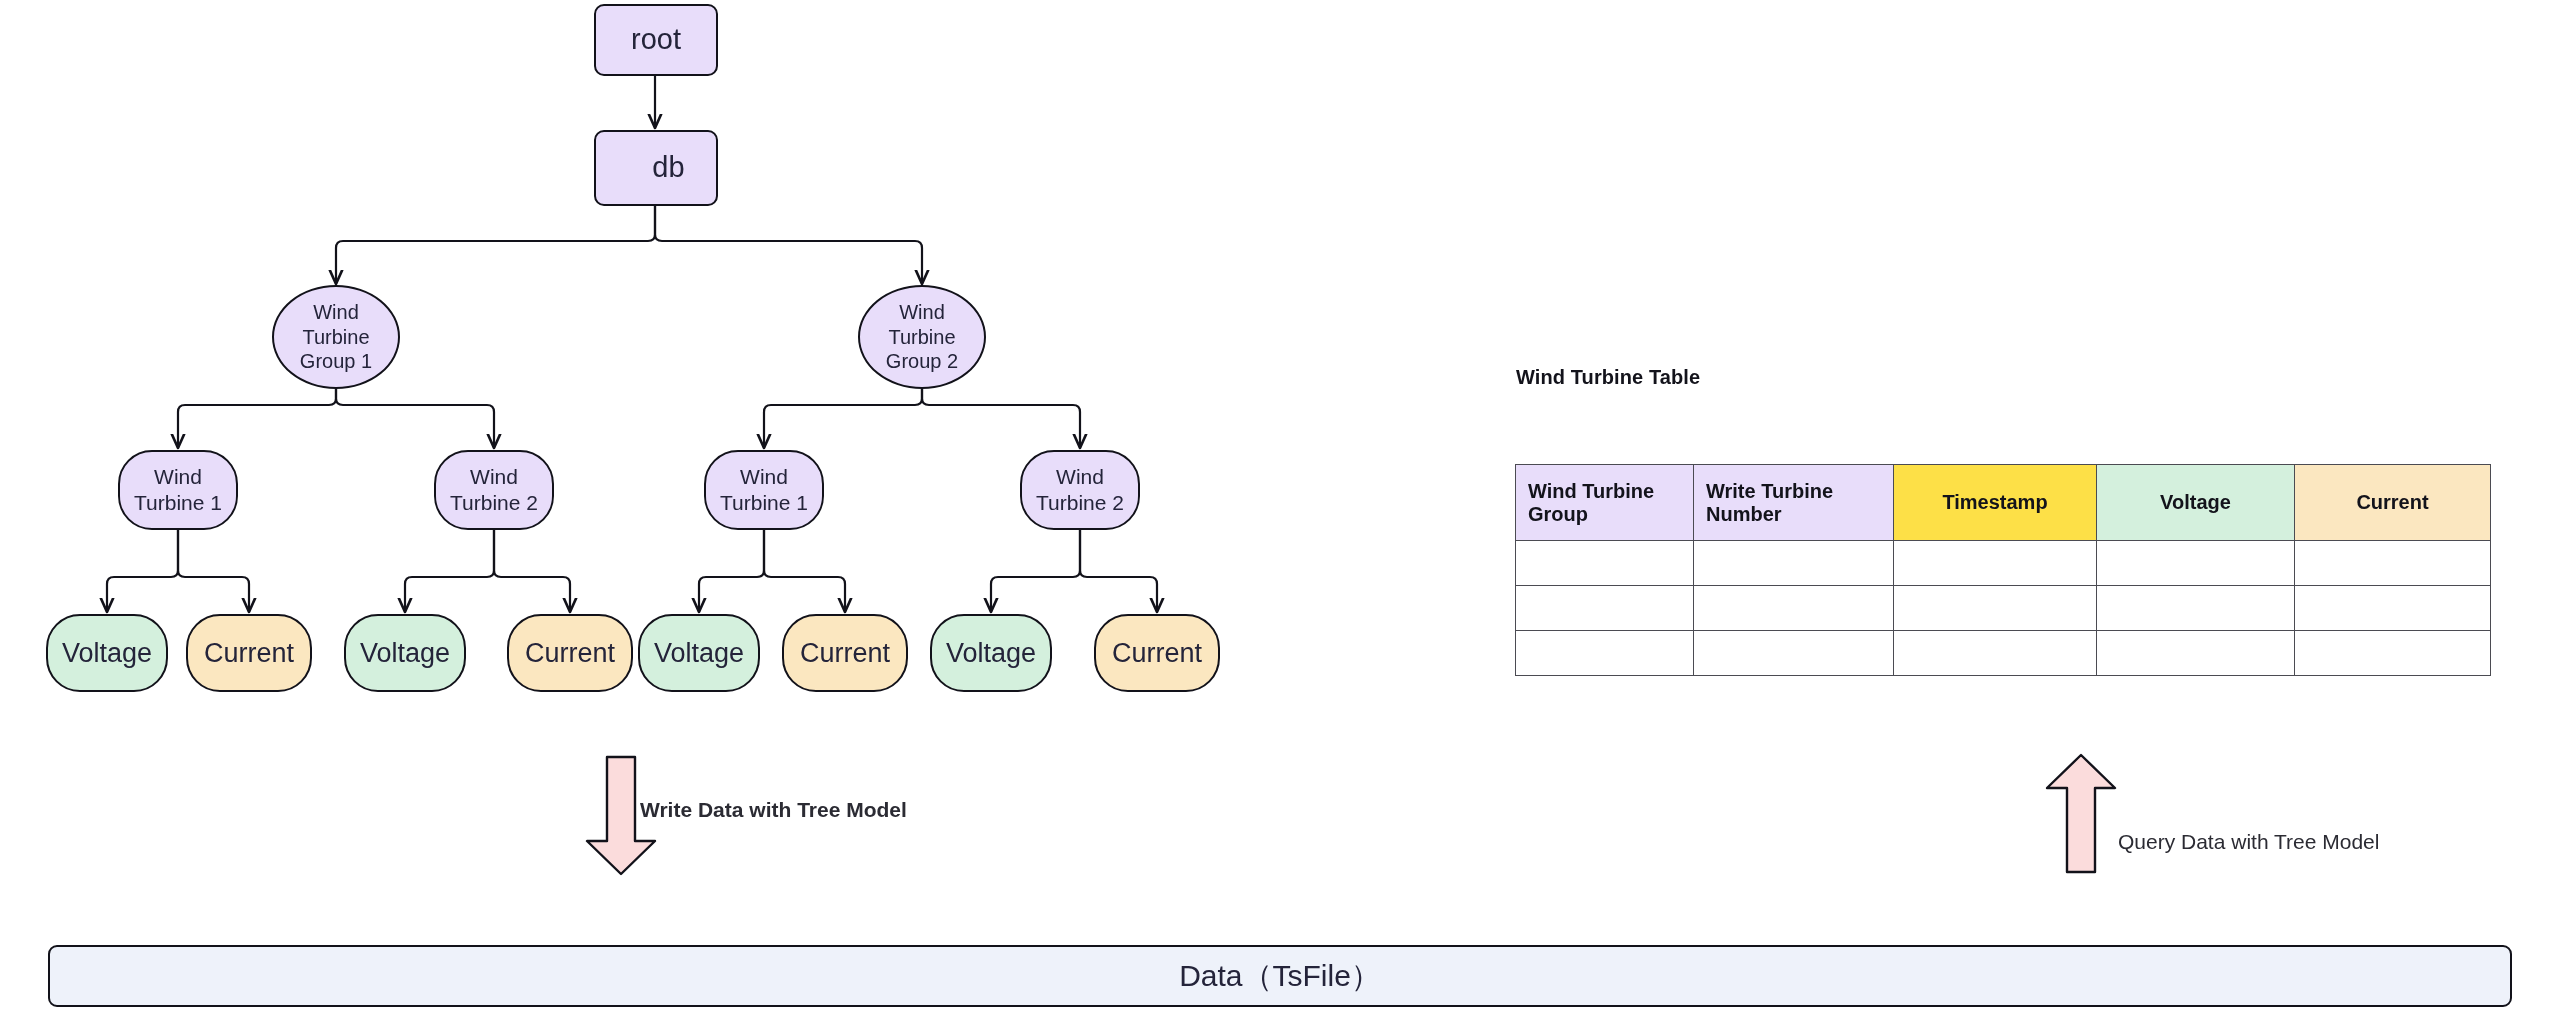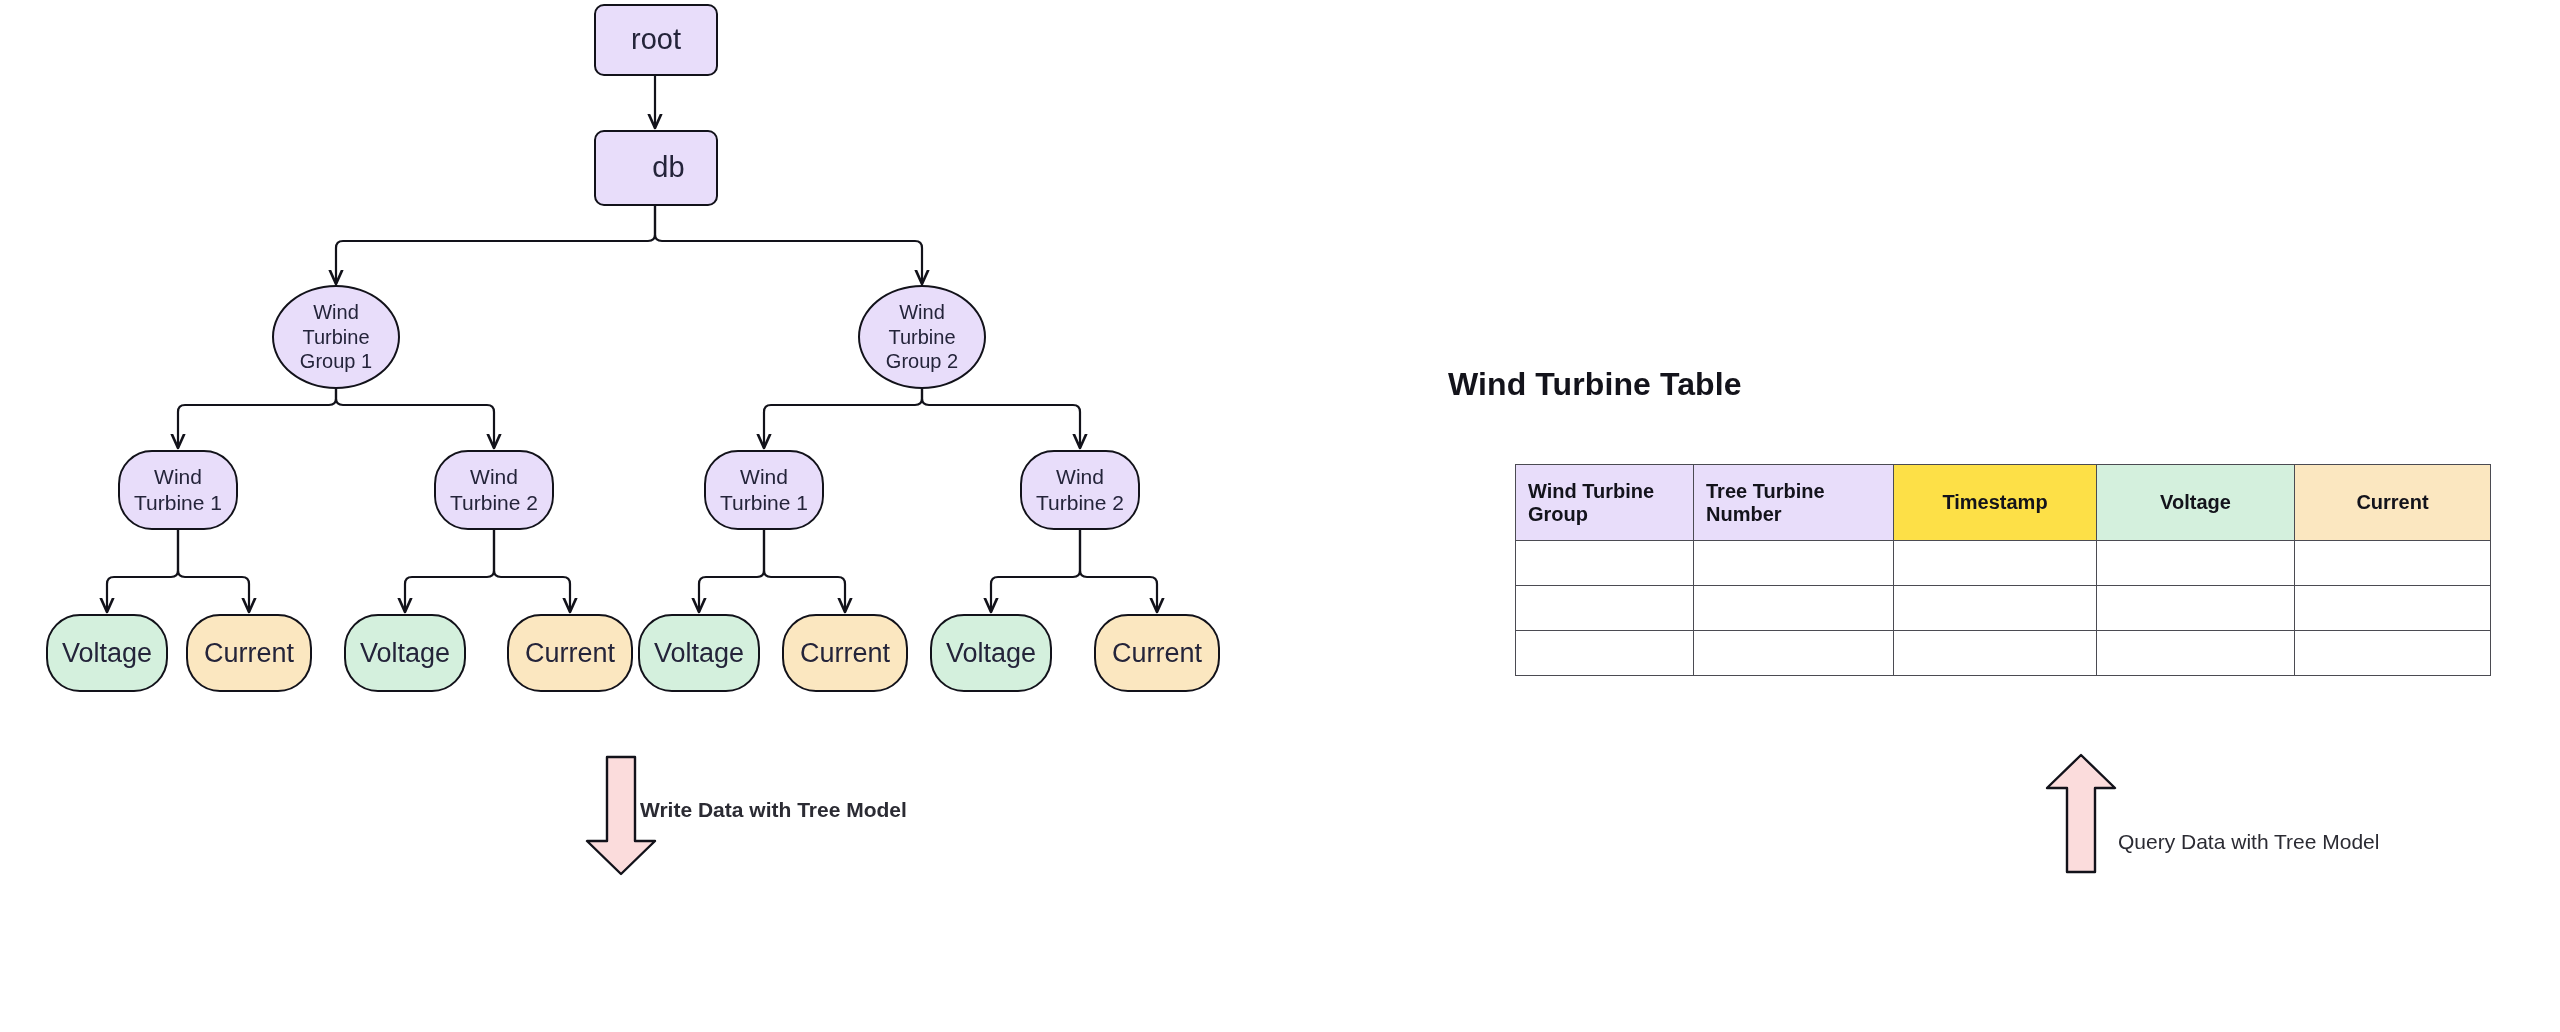--- a/index.html
+++ b/index.html
@@ -54,23 +54,23 @@
 
   .n-root    { font-size: 29px; }
   .n-db      { font-size: 29px; padding-left: 25px; }
   .n-group   { font-size: 20px; }
   .n-turbine { font-size: 21px; }
   .n-leaf    { font-size: 27px; }
 
   
   #table-title {
     position: absolute;
-    left: 1448px;
+    left: 1516px;
     top: 366px;
-    font-size: 32px;
+    font-size: 20px;
     font-weight: bold;
     color: #13131b;
     letter-spacing: .1px;
   }
 
   #wt-table {
     position: absolute;
     left: 1515px;
     top: 464px;
     width: 975px;
@@ -209,21 +209,21 @@
     <colgroup>
       <col style="width:178px">
         <col style="width:200px">
       <col style="width:203px">
         <col style="width:198px">
         <col style="width:196px">
     </colgroup>
     <thead>
       <tr>
         <th class="left hdr-purple">Wind Turbine Group</th>
-        <th class="left hdr-purple">Tree Turbine Number</th>
+        <th class="left hdr-purple">Write Turbine Number</th>
         <th class="center hdr-blue">Timestamp</th>
         <th class="center hdr-green">Voltage</th>
         <th class="center hdr-amber">Current</th>
       </tr>
     </thead>
     <tbody>
       <tr>
         <td></td>
         <td></td>
         <td></td>
@@ -250,14 +250,15 @@
   <svg class="block-arrow" style="left:585px; top:755px;" width="72" height="122" viewBox="0 0 72 122" xmlns="http://www.w3.org/2000/svg">
     <path d="M 22 2 L 50 2 L 50 86 L 70 86 L 36 119 L 2 86 L 22 86 Z" fill="#fbdcdc" stroke="#12121a" stroke-width="2.4" stroke-linejoin="round"></path>
   </svg>
   <div class="arrow-caption" style="left:640px; top:798px;font-weight:bold;">Write Data with Tree Model</div>
 
   <svg class="block-arrow" style="left:2045px; top:752px;" width="72" height="122" viewBox="0 0 72 122" xmlns="http://www.w3.org/2000/svg">
     <path d="M 36 3 L 70 36 L 50 36 L 50 120 L 22 120 L 22 36 L 2 36 Z" fill="#fbdcdc" stroke="#12121a" stroke-width="2.4" stroke-linejoin="round"></path>
   </svg>
   <div class="arrow-caption" style="left:2118px; top:798px;margin-top:32px;">Query Data with Tree Model</div>
 
+  <div id="data-bar">Data（TsFile）</div>
 
 </div>
 
 </body></html>

